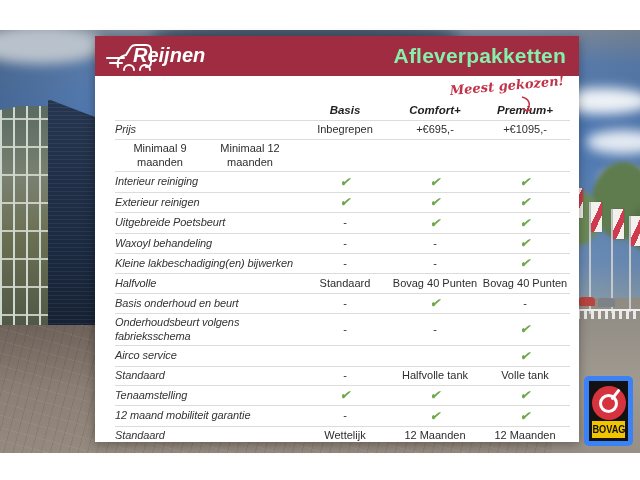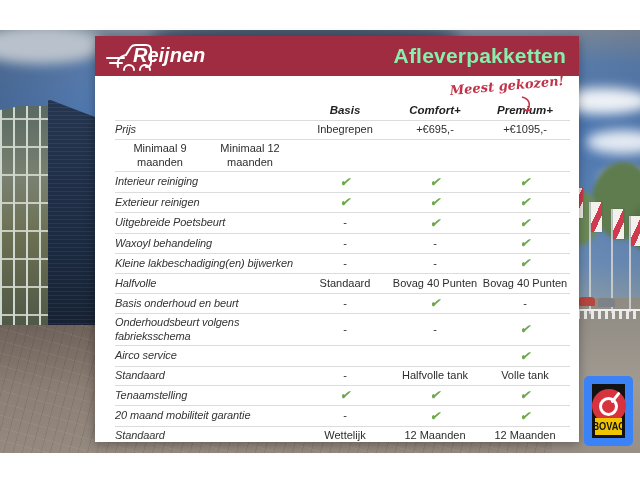--- a/index.html
+++ b/index.html
@@ -63,21 +63,21 @@
   .tbl{margin:25px 9px 0 20px;font-size:11px;color:#2d2d2d;}
   .thead,.trow{display:flex;align-items:center;border-bottom:1px solid #dcdcdc;padding:2.5px 0;line-height:1.2;}
   .thead{font-weight:bold;font-style:italic;font-size:11.5px;color:#222;justify-content:center;}
   .trow:last-child{border-bottom:none;}
   .tlabel{flex:1;font-style:italic;color:#333;padding-right:4px;letter-spacing:-.1px;min-height:13px;}
   .tval{width:90px;text-align:center;}
   .check{color:#6fa84c;font-size:12px;font-style:italic;font-weight:bold;}
 
   
   .bovag{position:absolute;left:584px;top:376px;width:49px;height:70px;background:#121212;
-    border:8px solid #3b82f6;border-radius:5px;box-sizing:border-box;}
+    border:5px solid #3b82f6;border-radius:5px;box-sizing:border-box;}
   .bovag-circle{position:absolute;top:5px;left:50%;transform:translateX(-50%);width:34px;height:34px;
     background:#d6333f;border-radius:50%;}
   .bovag-ring{position:absolute;top:8px;left:7px;width:13px;height:13px;border:3px solid #fff;border-radius:50%;}
   .bovag-needle{position:absolute;width:3px;height:13px;background:#fff;left:22px;top:2px;
     transform:rotate(38deg);border-radius:2px;}
   .bovag-band{position:absolute;bottom:3px;left:3px;right:3px;height:17px;background:#f1c400;
     display:flex;align-items:center;justify-content:center;}
   .bovag-band span{font-weight:bold;font-size:10px;color:#111;transform:scaleX(.92);letter-spacing:0;}
 </style>
 </head>
@@ -229,21 +229,21 @@
   </div>
 
   <div class="trow">
     <div class="tlabel">Tenaamstelling</div>
     <div class="tval"><span class="check">✔</span></div>
     <div class="tval"><span class="check">✔</span></div>
     <div class="tval"><span class="check">✔</span></div>
   </div>
 
   <div class="trow">
-    <div class="tlabel">20 maand mobiliteit garantie</div>
+    <div class="tlabel">12 maand mobiliteit garantie</div>
     <div class="tval">-</div>
     <div class="tval"><span class="check">✔</span></div>
     <div class="tval"><span class="check">✔</span></div>
   </div>
 
   <div class="trow">
     <div class="tlabel">Standaard</div>
     <div class="tval">Wettelijk</div>
     <div class="tval">12 Maanden</div>
     <div class="tval">12 Maanden</div>

